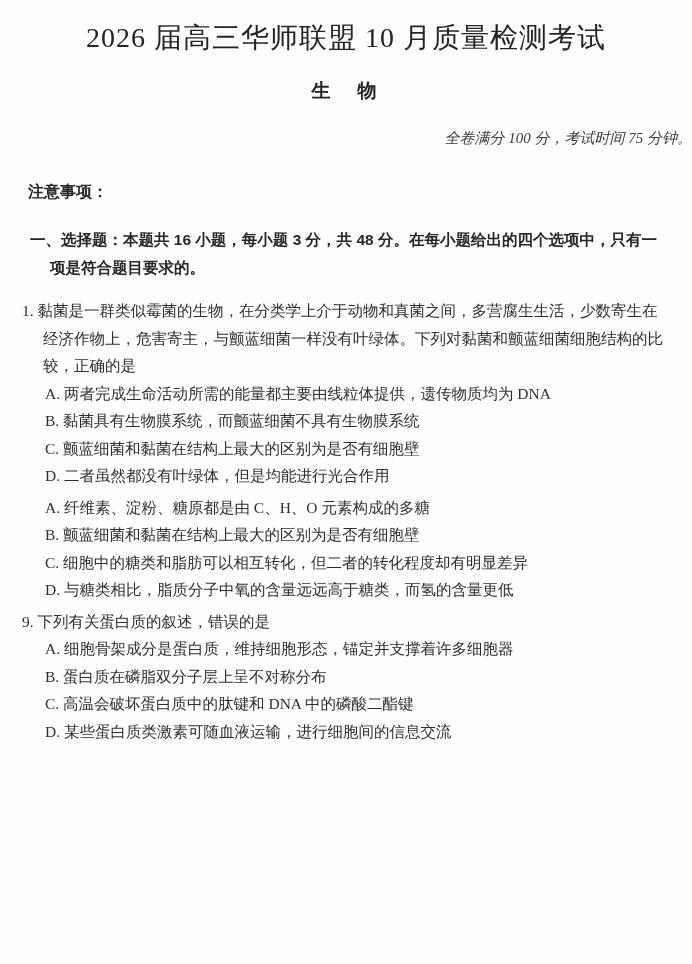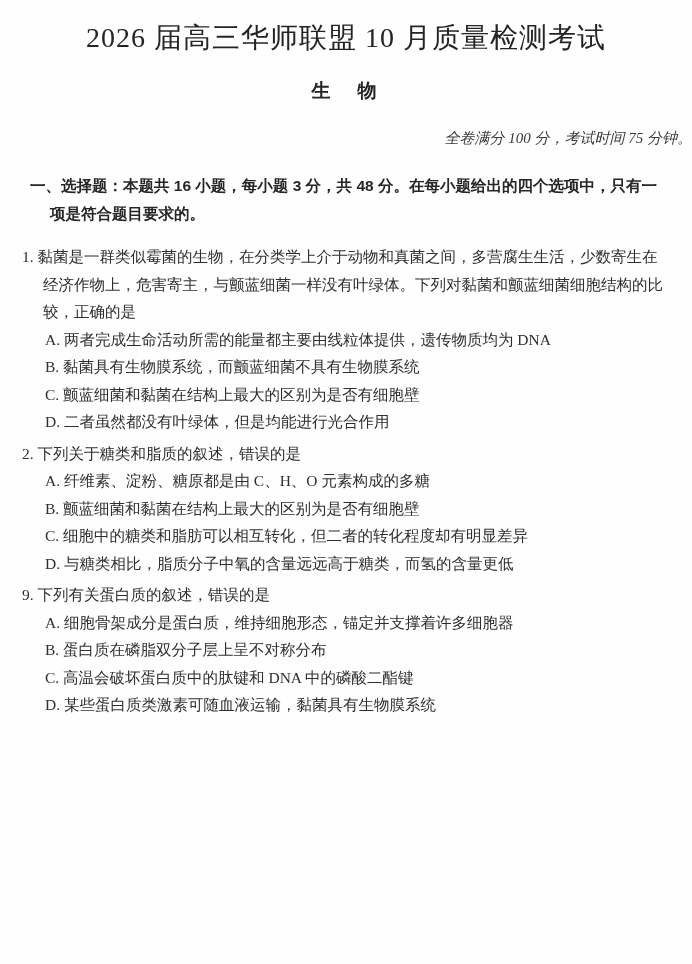--- a/index.html
+++ b/index.html
@@ -95,41 +95,41 @@
 </head>
 <body>
 
 <div class="page">
 
   <div class="title">2026 届高三华师联盟 10 月质量检测考试</div>
   <div class="subject">生　物</div>
   <div class="exam-info">全卷满分 100 分，考试时间 75 分钟。</div>
 
   <div class="notice">
+    <div class="notice-heading">注意事项：</div>
   </div>
 
   <div class="section-heading">一、选择题：本题共 16 小题，每小题 3 分，共 48 分。在每小题给出的四个选项中，只有一项是符合题目要求的。</div>
 
   <div class="question">
     <p class="question-stem">1. 黏菌是一群类似霉菌的生物，在分类学上介于动物和真菌之间，多营腐生生活，少数寄生在经济作物上，危害寄主，与颤蓝细菌一样没有叶绿体。下列对黏菌和颤蓝细菌细胞结构的比较，正确的是</p>
     <p class="question-option">A. 两者完成生命活动所需的能量都主要由线粒体提供，遗传物质均为 DNA</p>
     <p class="question-option">B. 黏菌具有生物膜系统，而颤蓝细菌不具有生物膜系统</p>
     <p class="question-option">C. 颤蓝细菌和黏菌在结构上最大的区别为是否有细胞壁</p>
     <p class="question-option">D. 二者虽然都没有叶绿体，但是均能进行光合作用</p>
   </div>
 
   <div class="question">
-    <p class="question-stem">2. 下列关于糖类和脂质的叙述，错误的是</p>
     <p class="question-option">A. 纤维素、淀粉、糖原都是由 C、H、O 元素构成的多糖</p>
     <p class="question-option">B. 颤蓝细菌和黏菌在结构上最大的区别为是否有细胞壁</p>
     <p class="question-option">C. 细胞中的糖类和脂肪可以相互转化，但二者的转化程度却有明显差异</p>
     <p class="question-option">D. 与糖类相比，脂质分子中氧的含量远远高于糖类，而氢的含量更低</p>
   </div>
 
   <div class="question">
     <p class="question-stem">9. 下列有关蛋白质的叙述，错误的是</p>
     <p class="question-option">A. 细胞骨架成分是蛋白质，维持细胞形态，锚定并支撑着许多细胞器</p>
     <p class="question-option">B. 蛋白质在磷脂双分子层上呈不对称分布</p>
     <p class="question-option">C. 高温会破坏蛋白质中的肽键和 DNA 中的磷酸二酯键</p>
-    <p class="question-option">D. 某些蛋白质类激素可随血液运输，黏菌具有生物膜系统</p>
+    <p class="question-option">D. 某些蛋白质类激素可随血液运输，进行细胞间的信息交流</p>
   </div>
 
 </div>
 
 </body></html>

